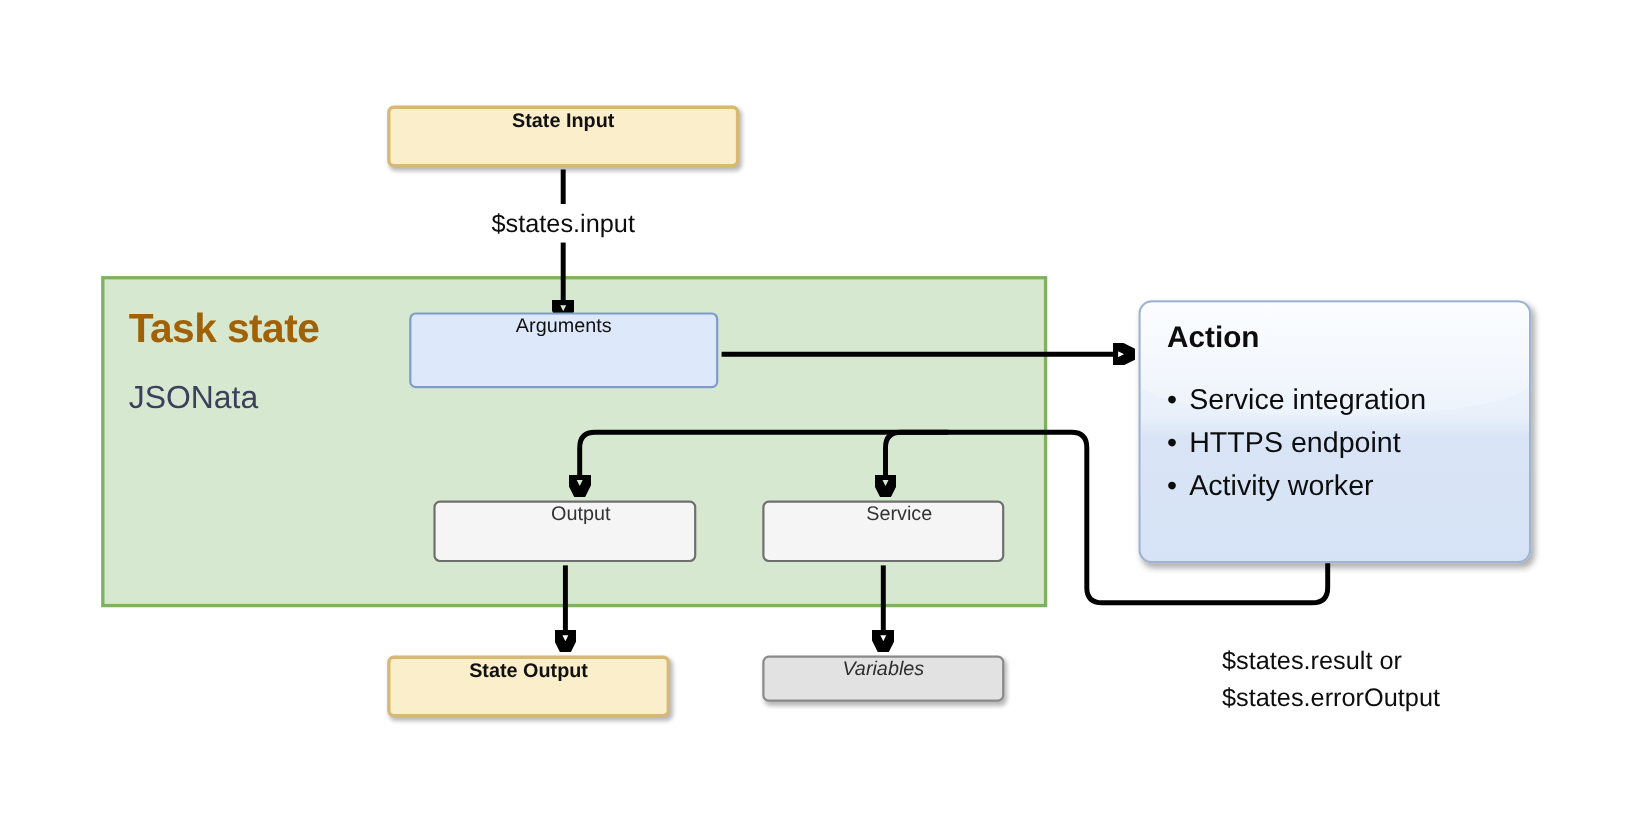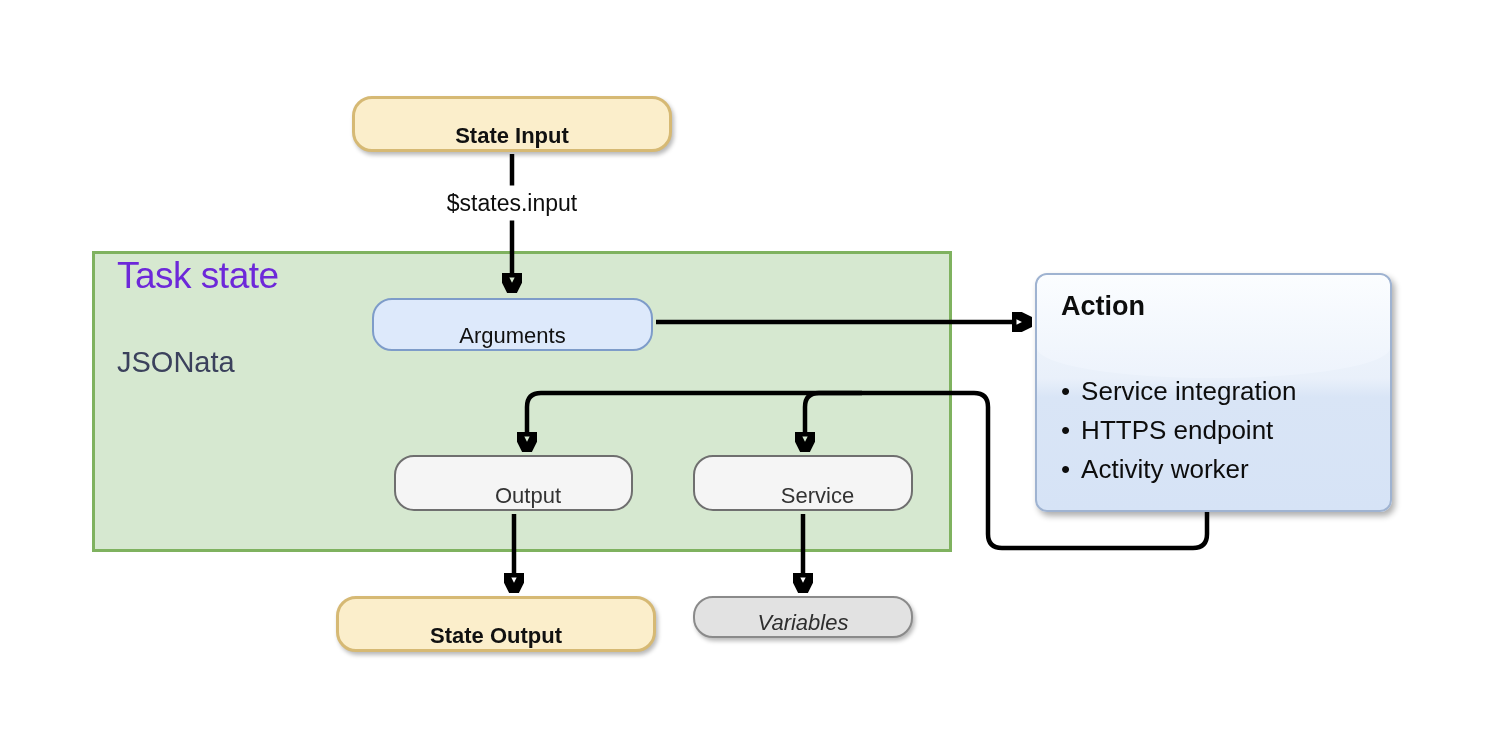--- a/index.html
+++ b/index.html
@@ -36,40 +36,40 @@
 
   .task-box {
     position: absolute;
     left: 92px; top: 251px;
     width: 860px; height: 301px;
     background: var(--task-fill);
     border: 3px solid var(--task-border);
   }
   .task-title {
     position: absolute;
-    left: 22px; top: 1px;
+    left: 22px; top: 24px;
     font-size: 37px;
-    font-weight: normal;
-    color: #6d28d9;
+    font-weight: bold;
+    color: #a16207;
     letter-spacing: -0.5px;
   }
   .task-subtitle {
     position: absolute;
     left: 22px; top: 92px;
     font-size: 29px;
     color: var(--subtitle-color);
   }
 
   .node {
     position: absolute;
     display: flex;
-    align-items: flex-end;
+    align-items: flex-start;
     justify-content: center;
-    border-radius: 20px;
-    font-size: 22px;
+    border-radius: 6px;
+    font-size: 18px;
     color: #111;
   }
   .node-yellow {
     background: var(--state-box-fill);
     border: 3px solid var(--state-box-border);
     font-weight: bold;
     box-shadow: 2px 3px 4px rgba(0,0,0,0.28);
   }
   .node-blue {
     background: var(--arguments-fill);
@@ -83,24 +83,24 @@
   }
   .node-gray {
     background: var(--variables-fill);
     border: 2.5px solid var(--variables-border);
     color: #2e2e2e;
     font-style: italic;
     box-shadow: 2px 3px 4px rgba(0,0,0,0.28);
   }
 
   #state-input  { left: 352px; top:  96px; width: 320px; height: 56px; }
-  #arguments    { left: 372px; top: 298px; width: 281px; height: 53px; }
+  #arguments    { left: 372px; top: 284px; width: 281px; height: 69px; }
   #output       { left: 394px; top: 455px; width: 239px; height: 56px; }
   #assign       { left: 693px; top: 455px; width: 220px; height: 56px; }
-  #state-output { left: 336px; top: 596px; width: 320px; height: 56px; }
+  #state-output { left: 352px; top: 596px; width: 257px; height: 56px; }
   #variables    { left: 693px; top: 596px; width: 220px; height: 42px; }
 
   .action-node {
     position: absolute;
     left: 1035px; top: 273px;
     width: 357px; height: 239px;
     border-radius: 12px;
     border: 2.5px solid var(--action-border);
     background: linear-gradient(180deg, #f5f9fd 0%, #e9f0fa 44%, #d9e5f6 52%, #d6e3f6 100%);
     box-shadow: 3px 4px 6px rgba(0,0,0,0.32);
@@ -117,21 +117,21 @@
   .action-content {
     position: relative;
     padding: 16px 16px 0 24px;
   }
   .action-title {
     font-size: 27px;
     font-weight: bold;
     color: #0d0d0d;
   }
   .action-list {
-    margin-top: 50px;
+    margin-top: 22px;
     list-style: none;
     font-size: 26px;
     color: #0d0d0d;
   }
   .action-list li {
     line-height: 39px;
     white-space: nowrap;
   }
   .action-list li::before {
     content: "\2022";
@@ -225,14 +225,18 @@
       <ul class="action-list">
         <li>Service integration</li>
         <li>HTTPS endpoint</li>
         <li>Activity worker</li>
       </ul>
     </div>
   </div>
 
   <div id="label-states-input" class="edge-label">$states.input</div>
 
+  <div id="label-states-result" class="edge-label">
+    <div>$states.result or</div>
+    <div>$states.errorOutput</div>
+  </div>
 
 </div>
 
 </body></html>

